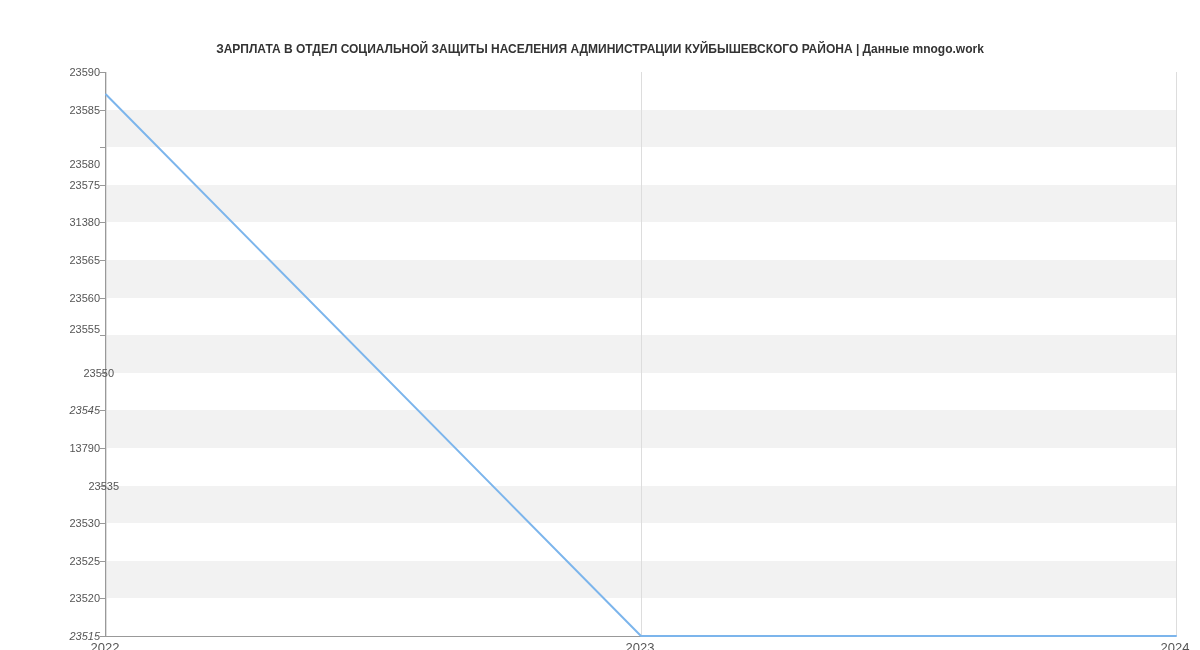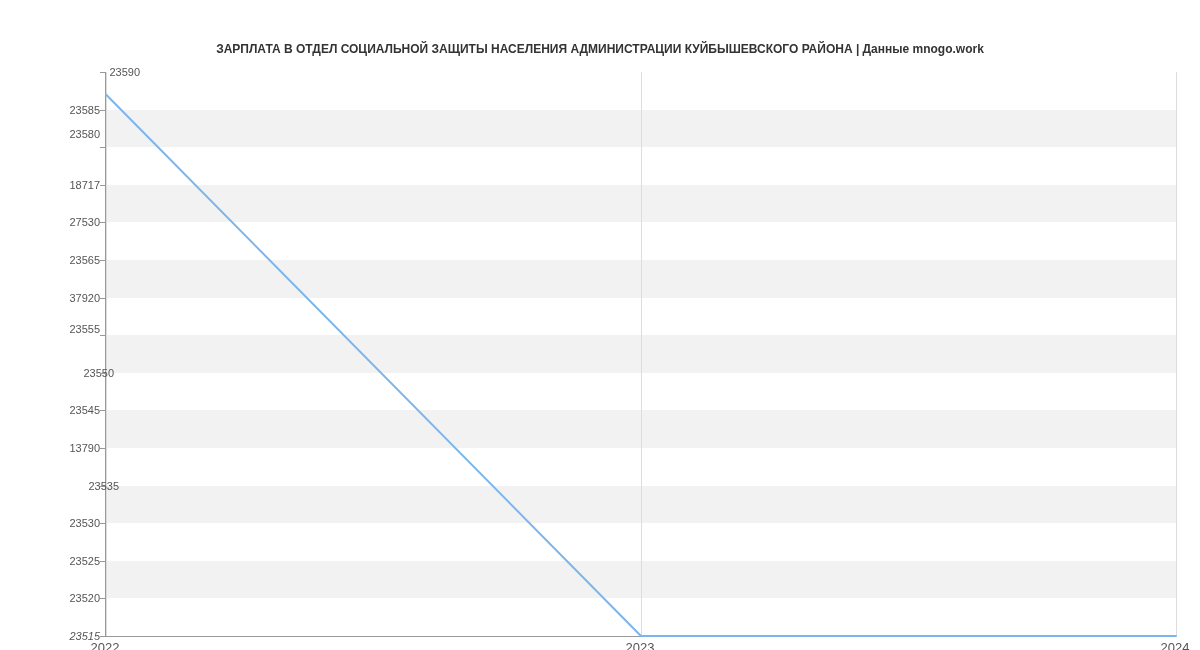--- a/index.html
+++ b/index.html
@@ -122,39 +122,39 @@
       <div class="y-tick" style="top: 566.4px;">23520</div>
       <div class="y-tick-mark" style="top: 566.4px;"></div>
       <div class="y-tick" style="top: 528.8px;">23525</div>
       <div class="y-tick-mark" style="top: 528.8px;"></div>
       <div class="y-tick" style="top: 491.2px;">23530</div>
       <div class="y-tick-mark" style="top: 491.2px;"></div>
       <div class="y-tick" style="top: 453.6px; padding-left: 19px;">23535</div>
       <div class="y-tick-mark" style="top: 453.6px;"></div>
       <div class="y-tick" style="top: 416px;">13790</div>
       <div class="y-tick-mark" style="top: 416px;"></div>
-      <div class="y-tick" style="top: 378.4px;">23545</div>
+      <div class="y-tick" style="top: 378.4px; font-style: italic;">23545</div>
       <div class="y-tick-mark" style="top: 378.4px;"></div>
       <div class="y-tick" style="top: 340.8px; padding-left: 14px;">23550</div>
       <div class="y-tick-mark" style="top: 340.8px;"></div>
       <div class="y-tick" style="top: 297px;">23555</div>
       <div class="y-tick-mark" style="top: 303.2px;"></div>
-      <div class="y-tick" style="top: 265.6px;">37920</div>
+      <div class="y-tick" style="top: 265.6px;">23560</div>
       <div class="y-tick-mark" style="top: 265.6px;"></div>
       <div class="y-tick" style="top: 228px;">23565</div>
       <div class="y-tick-mark" style="top: 228px;"></div>
-      <div class="y-tick" style="top: 190.4px;">27530</div>
+      <div class="y-tick" style="top: 190.4px;">31380</div>
       <div class="y-tick-mark" style="top: 190.4px;"></div>
-      <div class="y-tick" style="top: 152.8px;">18717</div>
+      <div class="y-tick" style="top: 152.8px;">23575</div>
       <div class="y-tick-mark" style="top: 152.8px;"></div>
-      <div class="y-tick" style="top: 102px;">23580</div>
+      <div class="y-tick" style="top: 132px;">23580</div>
       <div class="y-tick-mark" style="top: 115.2px;"></div>
       <div class="y-tick" style="top: 77.6px;">23585</div>
       <div class="y-tick-mark" style="top: 77.6px;"></div>
-      <div class="y-tick" style="top: 40px; padding-left: 40px;">23590</div>
+      <div class="y-tick" style="top: 40px;">23590</div>
       <div class="y-tick-mark" style="top: 40px;"></div>
     </div>
   <div id="x-ticks">
       <div class="x-tick" style="left: 105px;">2022</div>
       <div class="x-tick" style="left: 640px;">2023</div>
       <div class="x-tick" style="left: 1175px;">2024</div>
     </div>
 
 </div>
 

